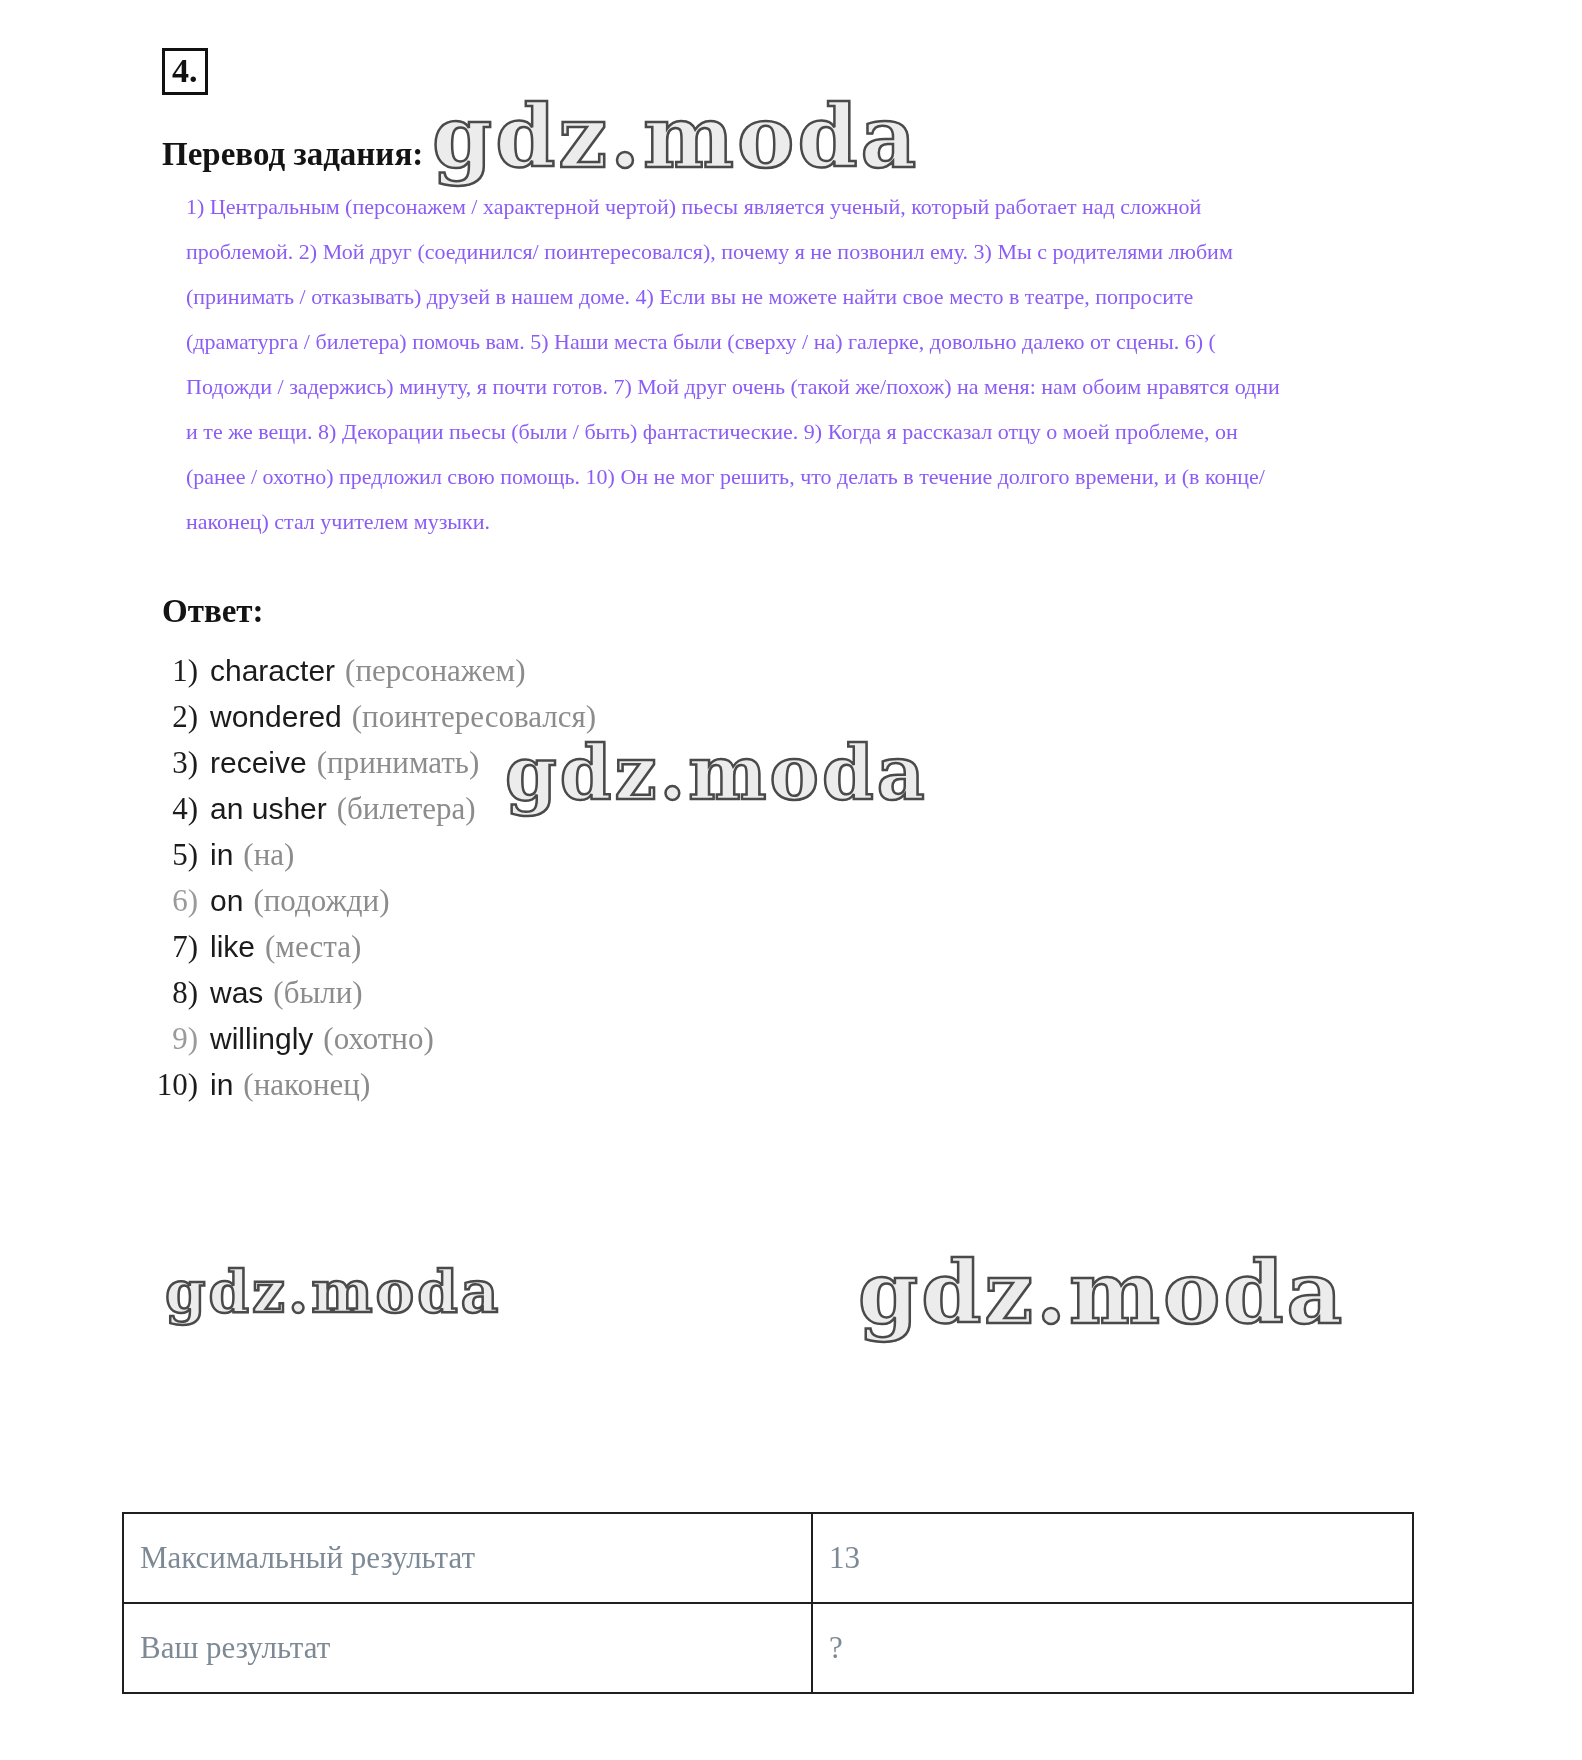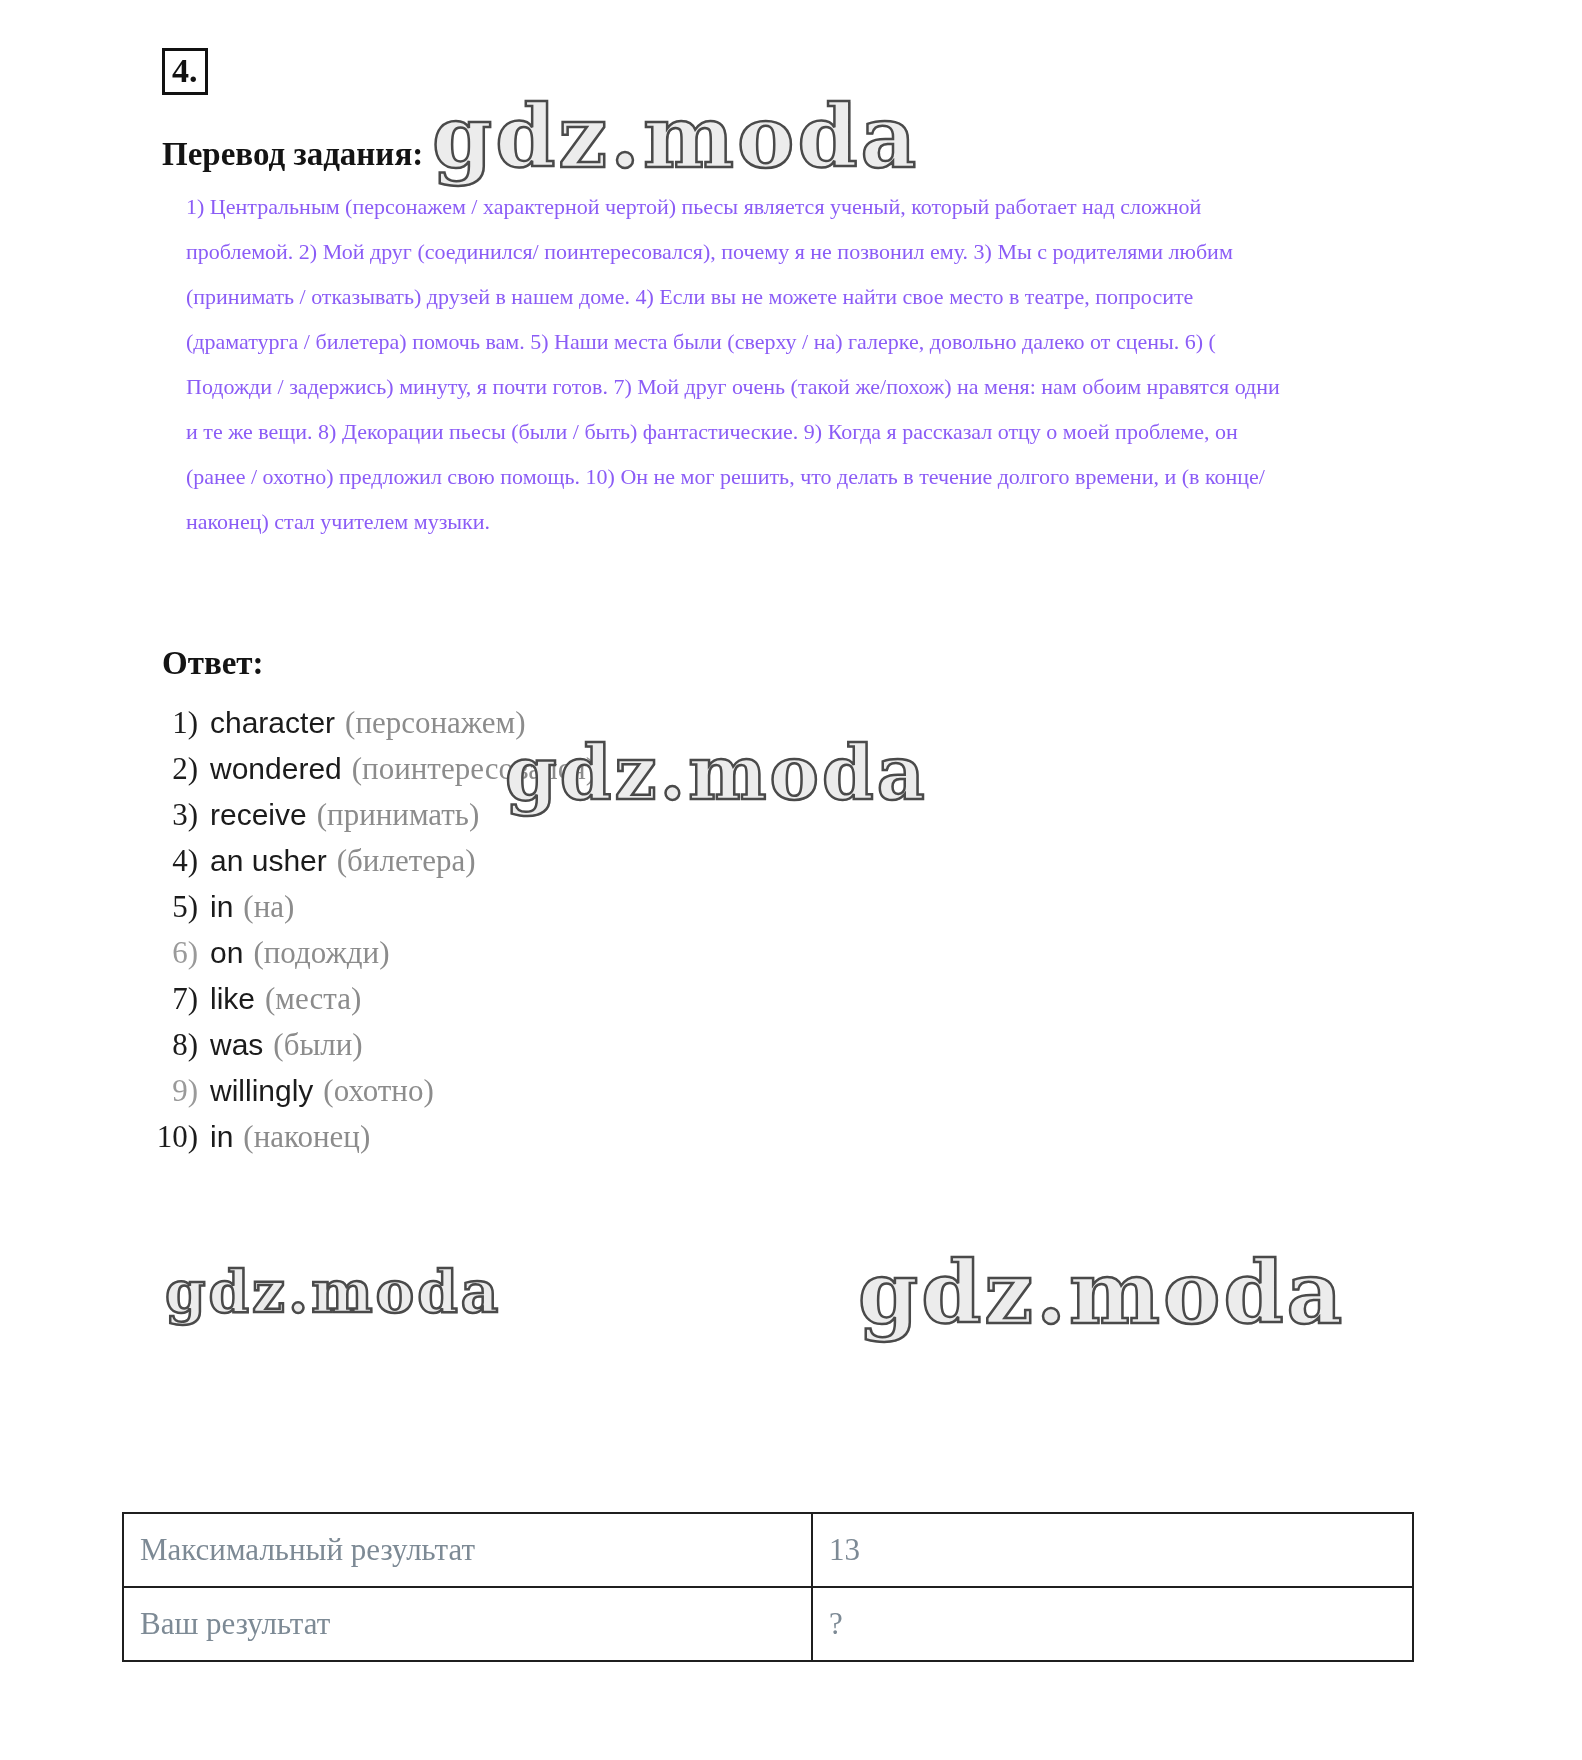--- a/index.html
+++ b/index.html
@@ -57,21 +57,21 @@
     margin: 6px 0 0 66px;
     width: 1105px;
     font-size: 22px;
     line-height: 45px;
     color: #8b5cf6;
     text-align: left;
   }
 
   
   .answer-section {
-    margin-top: 96px;
+    margin-top: 44px;
   }
   .answer-list {
     margin-top: 14px;
   }
   .ans-row {
     display: flex;
     align-items: baseline;
     line-height: 46px;
     font-size: 31px;
   }
@@ -120,21 +120,21 @@
     top: 1512px;
     width: 1292px;
     border-collapse: collapse;
     font-size: 31px;
     color: #7d8a95;
     font-family: "Liberation Serif", "DejaVu Serif", serif;
   }
   .results-table td {
     border: 2px solid #1f1f1f;
     height: 64px;
-    padding: 4px 16px;
+    padding: 12px 16px;
     vertical-align: middle;
   }
   .results-table td.label-cell { width: 655px; }
 </style>
 </head>
 <body>
 
 <div class="page">
 
   <div class="task-line">

